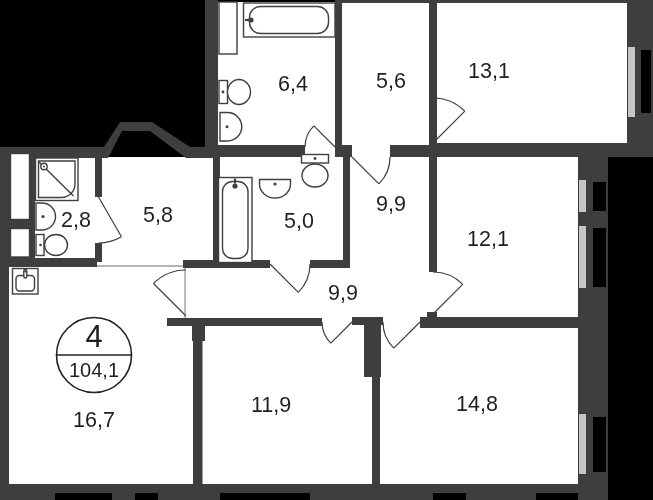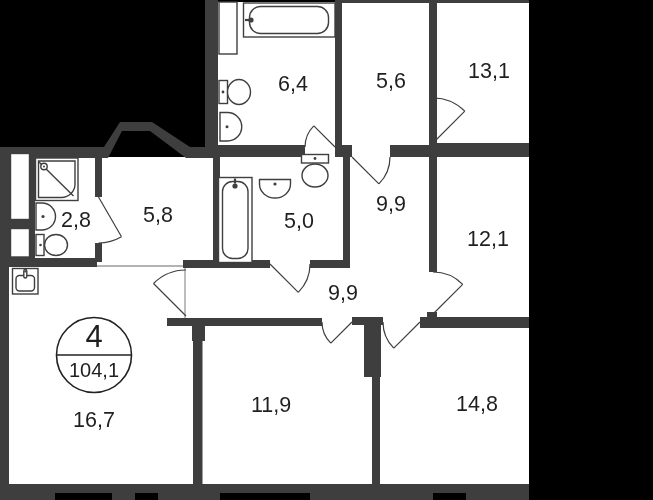--- a/index.html
+++ b/index.html
@@ -1,16 +1,16 @@
 <!DOCTYPE html>
 <html><head>
 <meta charset="utf-8">
 <style>
   html,body{margin:0;padding:0;background:#000;}
-  .stage{width:529px;height:500px;position:relative;background:#fde047;overflow:hidden;}
+  .stage{width:653px;height:500px;position:relative;background:#fde047;overflow:hidden;}
   svg{display:block;}
   text{font-family:"Liberation Sans","DejaVu Sans",sans-serif;fill:#1f1f1f;}
   .room-label{font-size:21.5px;}
   .circle-type{font-size:31px;}
   .circle-area{font-size:20px;}
 </style>
 </head>
 <body>
 
 <div class="stage">

